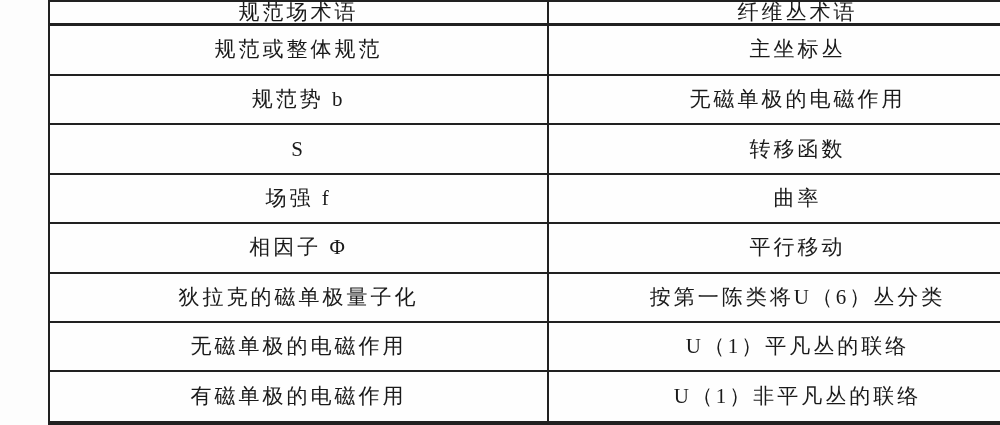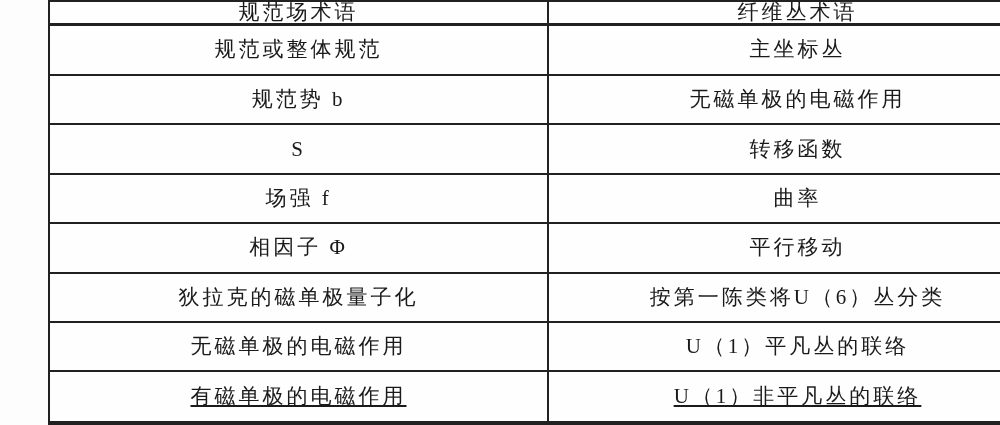--- a/index.html
+++ b/index.html
@@ -35,21 +35,20 @@
     padding: 0;
     line-height: 1;
     white-space: nowrap;
     overflow: hidden;
   }
   thead th {
     border-bottom-width: 3px;
   }
   tbody tr:last-child td {
     border-bottom-width: 4px;
-    text-decoration: underline;
   }
 </style>
 </head>
 <body>
 
 <div class="page">
   <table class="term-table">
     <thead>
       <tr>
         <th>规范场术语</th>

